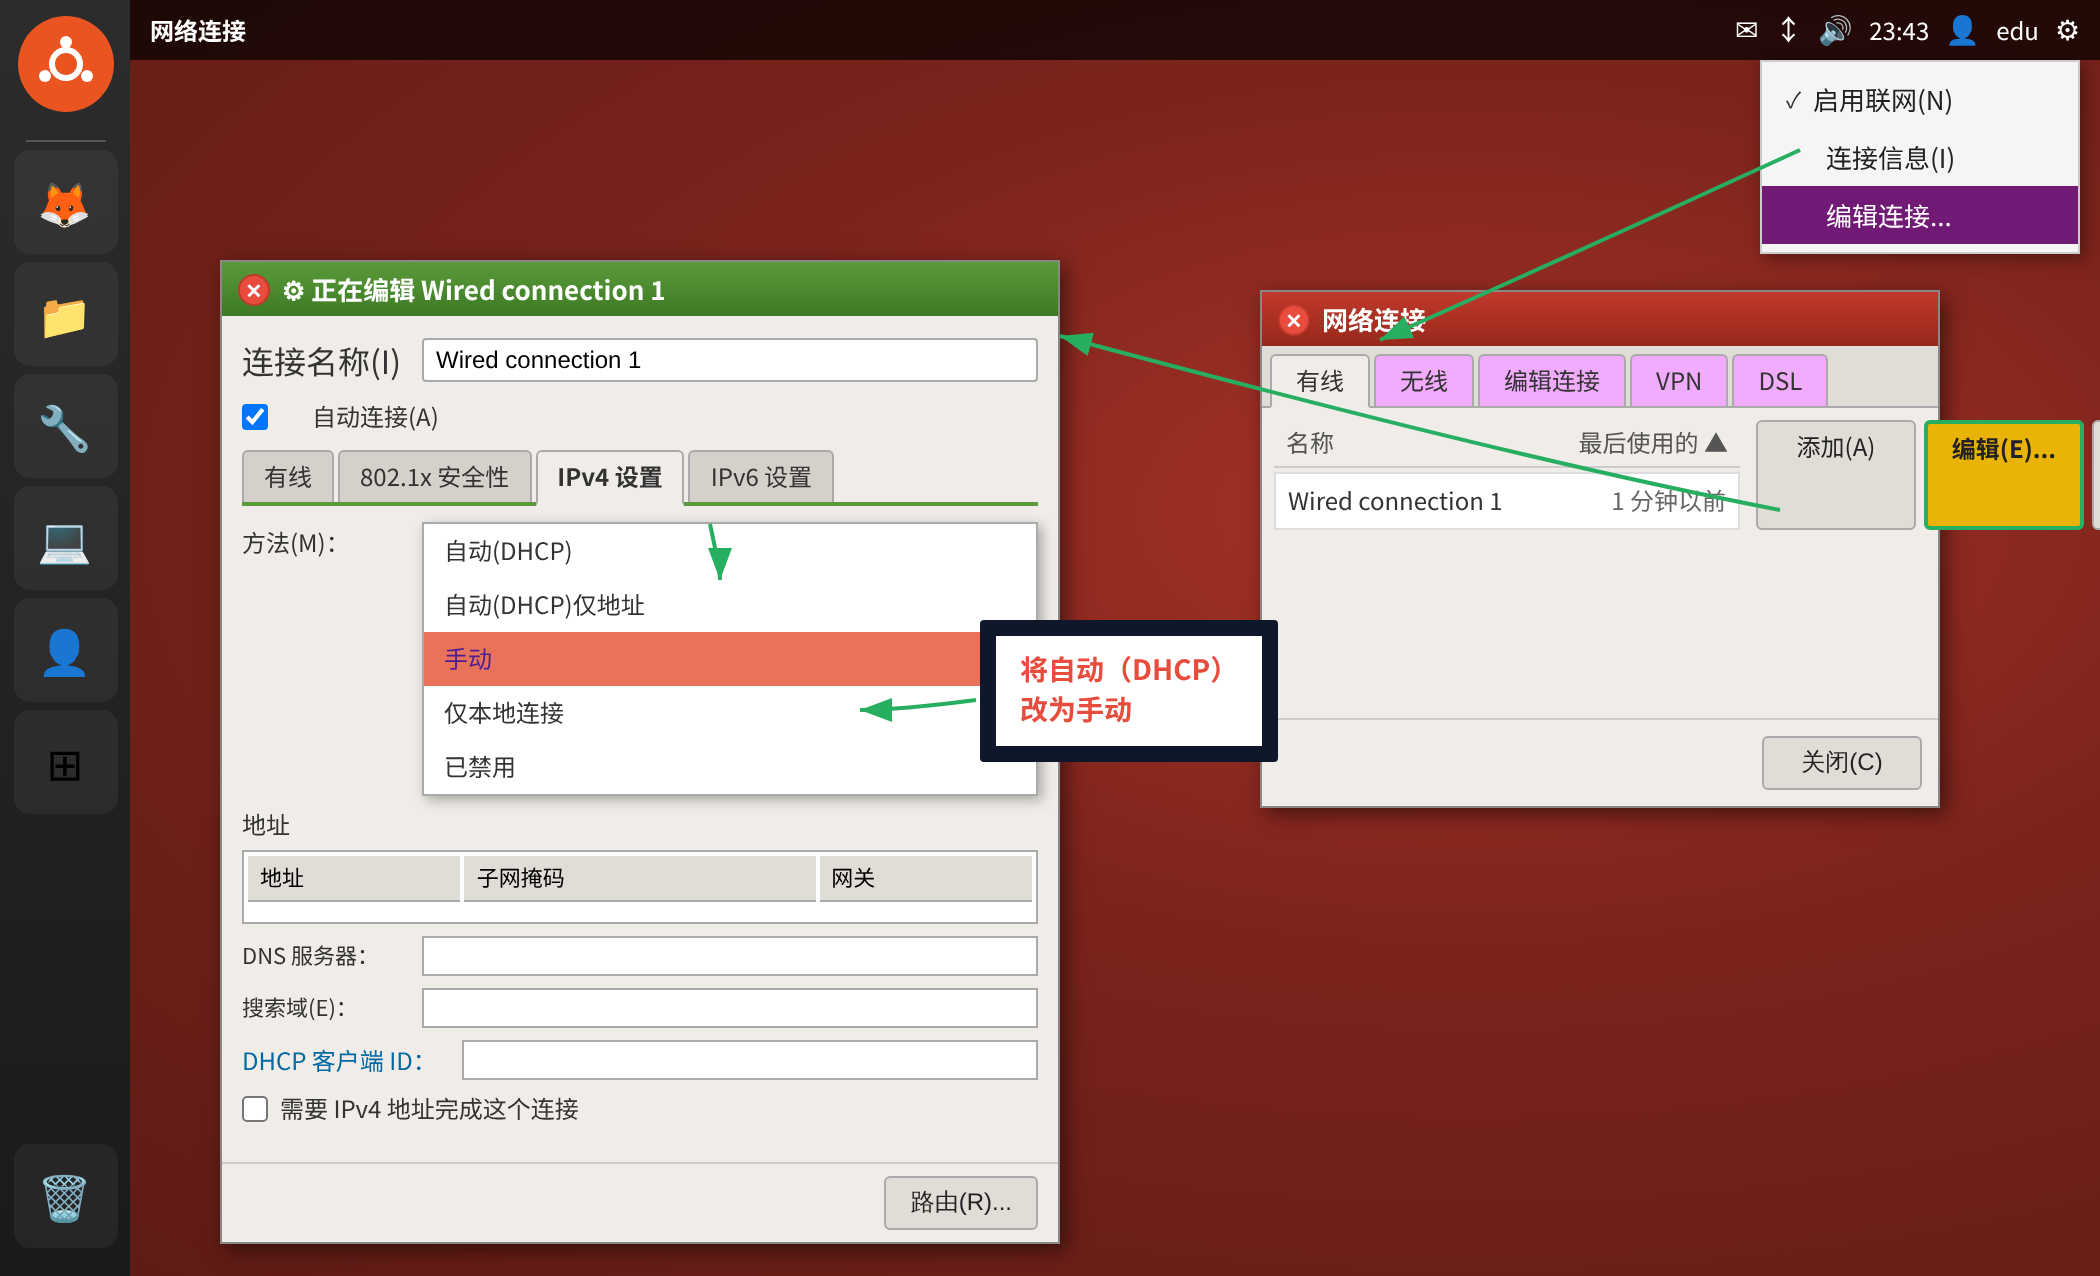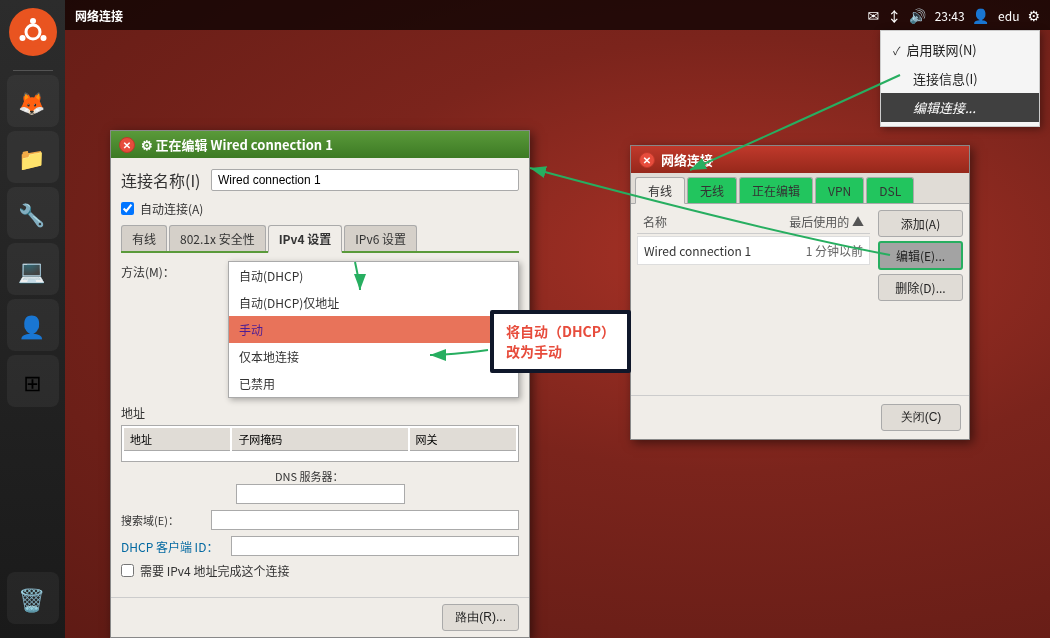--- a/index.html
+++ b/index.html
@@ -104,21 +104,21 @@
       padding: 4px 0;
     }
     .sys-tray-item {
       padding: 5px 12px;
       cursor: pointer;
       color: #222;
       display: flex;
       align-items: center;
       gap: 6px;
     }
-    .sys-tray-item.active { background: #404040; color: #fff; font-style: italic; }
+    .sys-tray-item.active { background: #701a75; color: #fff; }
     .checkmark { color: #333; font-size: 11px; }
 
     
     .net-dialog {
       position: absolute;
       top: 145px;
       right: 80px;
       width: 340px;
       background: #f0ede8;
       border: 1px solid #888;
@@ -153,21 +153,21 @@
       display: flex;
       background: #e0dcd6;
       border-bottom: 1px solid #aaa;
       padding: 4px 4px 0;
       gap: 2px;
     }
     .net-tab {
       padding: 4px 12px;
       border: 1px solid #aaa;
       border-bottom: none;
-      background: #22c55e;
+      background: #f0abfc;
       cursor: pointer;
       font-size: 12px;
       border-radius: 3px 3px 0 0;
       color: #333;
     }
     .net-tab.active {
       background: #f0ede8;
       border-bottom: 1px solid #f0ede8;
       margin-bottom: -1px;
     }
@@ -195,22 +195,23 @@
       background: #e0dcd6;
       border: 1px solid #aaa;
       border-radius: 3px;
       cursor: pointer;
       font-size: 12px;
       color: #222;
       text-align: center;
       min-width: 80px;
     }
     .net-action-btn.highlight {
-      background: #a3a3a3;
+      background: #eab308;
       border: 2px solid #27ae60;
+      font-weight: bold;
     }
     .net-dialog-footer {
       padding: 8px;
       display: flex;
       justify-content: flex-end;
       border-top: 1px solid #ccc;
       margin-top: 8px;
     }
 
     
@@ -258,21 +259,21 @@
       flex: 1;
       border: 1px solid #aaa;
       background: #fff;
       padding: 3px 6px;
       font-size: 12px;
       border-radius: 2px;
     }
     .checkbox-row {
       display: flex;
       align-items: center;
-      gap: 6px;
+      gap: 22px;
       margin-bottom: 8px;
       font-size: 12px;
       color: #333;
     }
     .checkbox-row input { margin: 0; }
 
     
     .edit-tabs {
       display: flex;
       gap: 2px;
@@ -301,21 +302,20 @@
       display: flex;
       align-items: flex-start;
       margin-bottom: 6px;
     }
     .method-label { width: 90px; font-size: 12px; color: #333; padding-top: 2px; }
 
     
     .dropdown-container {
       position: relative;
       flex: 1;
-      margin-left: 17px;
     }
     .dropdown-menu {
       border: 1px solid #aaa;
       background: #fff;
       box-shadow: 2px 2px 6px rgba(0,0,0,0.3);
       width: 100%;
     }
     .dropdown-item {
       padding: 5px 10px;
       cursor: pointer;
@@ -344,21 +344,20 @@
       border-bottom: 1px solid #aaa;
       font-size: 11px;
     }
     .address-table td { padding: 3px 6px; }
 
     
     .dns-row {
       display: flex;
       align-items: center;
       margin-bottom: 6px;
-      flex-direction: column;
     }
     .dns-label { width: 90px; font-size: 11px; color: #333; }
     .dns-input {
       flex: 1;
       border: 1px solid #aaa;
       background: #fff;
       padding: 2px 6px;
       font-size: 12px;
     }
 
@@ -414,21 +413,21 @@
       font-size: 12px;
       color: #222;
     }
 
     
     .annotation-box {
       position: absolute;
       top: 310px;
       left: 490px;
       background: #fff;
-      border: 4px solid #0f172a;
+      border: 8px solid #0f172a;
       padding: 8px 12px;
       font-size: 14px;
       font-weight: bold;
       color: #e74c3c;
       z-index: 200;
       border-radius: 2px;
       line-height: 1.4;
     }
 
     
@@ -444,21 +443,21 @@
 
     
     .net-dialog-content {
       display: flex;
       gap: 8px;
       padding: 6px;
     }
     .net-list-area { flex: 1; }
     .net-btn-area {
       display: flex;
-      flex-direction: column;
+      flex-direction: row;
       gap: 4px;
       width: 85px;
     }
   </style>
 </head>
 <body>
 
 <div class="desktop"></div>
 
 <div class="taskbar">
@@ -510,21 +509,21 @@
 </div>
 
 <div class="net-dialog">
   <div class="dialog-titlebar">
     <div class="dialog-close-btn">✕</div>
     <span>网络连接</span>
   </div>
   <div class="net-dialog-tabs">
     <div class="net-tab active">有线</div>
     <div class="net-tab">无线</div>
-    <div class="net-tab">正在编辑</div>
+    <div class="net-tab">编辑连接</div>
     <div class="net-tab">VPN</div>
     <div class="net-tab">DSL</div>
   </div>
   <div class="net-dialog-content">
     <div class="net-list-area">
       <div class="net-table-header">
         <span>名称</span>
         <span>最后使用的 ▲</span>
       </div>
       <div class="net-table-row">

